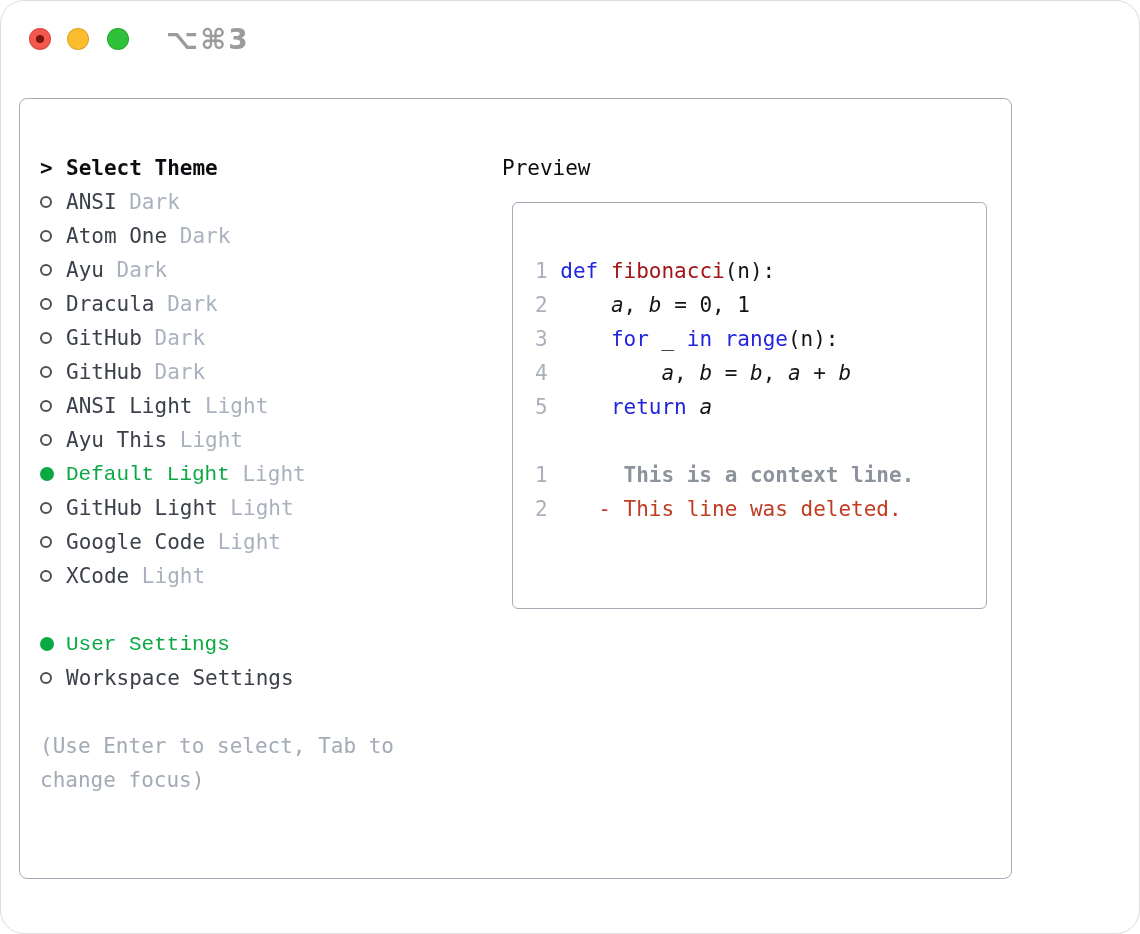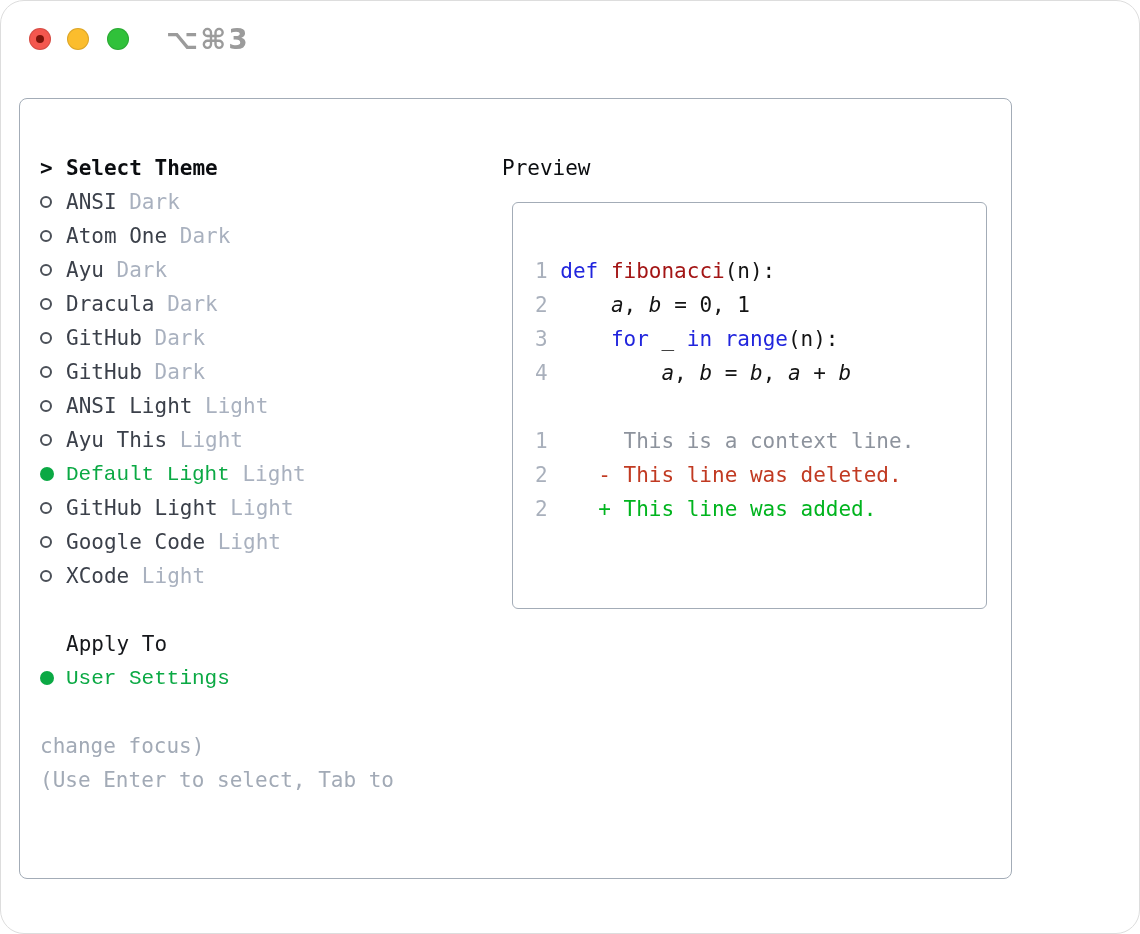--- a/index.html
+++ b/index.html
@@ -39,21 +39,21 @@
       font-weight:normal;color:var(--heading);}
   .pbox{position:absolute;left:492px;top:103px;width:475px;height:407px;
       border:1.5px solid var(--panel-border);border-radius:6px;box-sizing:border-box;background:#ffffff;}
   #code-rows{position:absolute;left:22px;top:51px;}
   .cl{height:34px;line-height:34px;white-space:pre;color:var(--code);}
   .ln{color:var(--linenum);}
   .kw{color:var(--keyword);}
   .fn{color:var(--function-name);}
   .pl{color:var(--code);}
   .var{color:var(--code);font-style:italic;}
-  .ctx{color:var(--context);}
+  .ctx{color:var(--context);font-weight:bold;}
   .del{color:var(--diff-del);margin-top:16px;}
   .add{color:var(--diff-add);}
 </style>
 </head>
 <body>
 
 <div class="window">
 
   <div class="titlebar">
     <div class="tl tl-red">
@@ -73,36 +73,36 @@
         <div class="lrow item"><span class="mk"><span class="ring"></span></span><span class="lbl">Dracula</span><span class="suffix"> Dark</span></div>
         <div class="lrow item"><span class="mk"><span class="ring"></span></span><span class="lbl">GitHub</span><span class="suffix"> Dark</span></div>
         <div class="lrow item"><span class="mk"><span class="ring"></span></span><span class="lbl">GitHub</span><span class="suffix"> Dark</span></div>
         <div class="lrow item"><span class="mk"><span class="ring"></span></span><span class="lbl">ANSI Light</span><span class="suffix"> Light</span></div>
         <div class="lrow item"><span class="mk"><span class="ring"></span></span><span class="lbl">Ayu This</span><span class="suffix"> Light</span></div>
         <div class="lrow item sel"><span class="mk"><span class="dot"></span></span><span class="lbl">Default Light</span><span class="suffix"> Light</span></div>
         <div class="lrow item"><span class="mk"><span class="ring"></span></span><span class="lbl">GitHub Light</span><span class="suffix"> Light</span></div>
         <div class="lrow item"><span class="mk"><span class="ring"></span></span><span class="lbl">Google Code</span><span class="suffix"> Light</span></div>
         <div class="lrow item"><span class="mk"><span class="ring"></span></span><span class="lbl">XCode</span><span class="suffix"> Light</span></div>
         <div class="lrow"></div>
-        <div class="lrow sub"><span class="mk"></span><span class="lbl">Apply To</span></div>
         <div class="lrow item sel"><span class="mk"><span class="dot"></span></span><span class="lbl">User Settings</span></div>
+        <div class="lrow item"><span class="mk"><span class="ring"></span></span><span class="lbl">Workspace Settings</span></div>
         <div class="lrow"></div>
+        <div class="lrow footer">(Use Enter to select, Tab to</div>
         <div class="lrow footer">change focus)</div>
-        <div class="lrow footer">(Use Enter to select, Tab to</div>
       </div>
 
     <div class="preview-title">Preview</div>
 
     <div class="pbox">
       <div id="code-rows">
           <div class="cl"><span class="ln">1 </span><span class="kw">def</span><span class="pl"> </span><span class="fn">fibonacci</span><span class="pl">(n):</span></div>
           <div class="cl"><span class="ln">2 </span><span class="pl">    </span><span class="var">a</span><span class="pl">, </span><span class="var">b</span><span class="pl"> = 0, 1</span></div>
           <div class="cl"><span class="ln">3 </span><span class="pl">    </span><span class="kw">for</span><span class="pl"> _ </span><span class="kw">in</span><span class="pl"> </span><span class="kw">range</span><span class="pl">(n):</span></div>
           <div class="cl"><span class="ln">4 </span><span class="pl">        </span><span class="var">a</span><span class="pl">, </span><span class="var">b</span><span class="pl"> = </span><span class="var">b</span><span class="pl">, </span><span class="var">a</span><span class="pl"> + </span><span class="var">b</span></div>
+          <div class="cl"><span class="ln">5 </span><span class="pl">    </span><span class="kw">return</span><span class="pl"> </span><span class="var">a</span></div>
           <div class="cl"></div>
           <div class="cl"><span class="ln">1 </span><span class="ctx">     This is a context line.</span></div>
           <div class="cl"><span class="ln">2 </span><span class="del">   - This line was deleted.</span></div>
-          <div class="cl"><span class="ln">2 </span><span class="add">   + This line was added.</span></div>
         </div>
     </div>
   </div>
 
 </div>
 
 </body></html>

